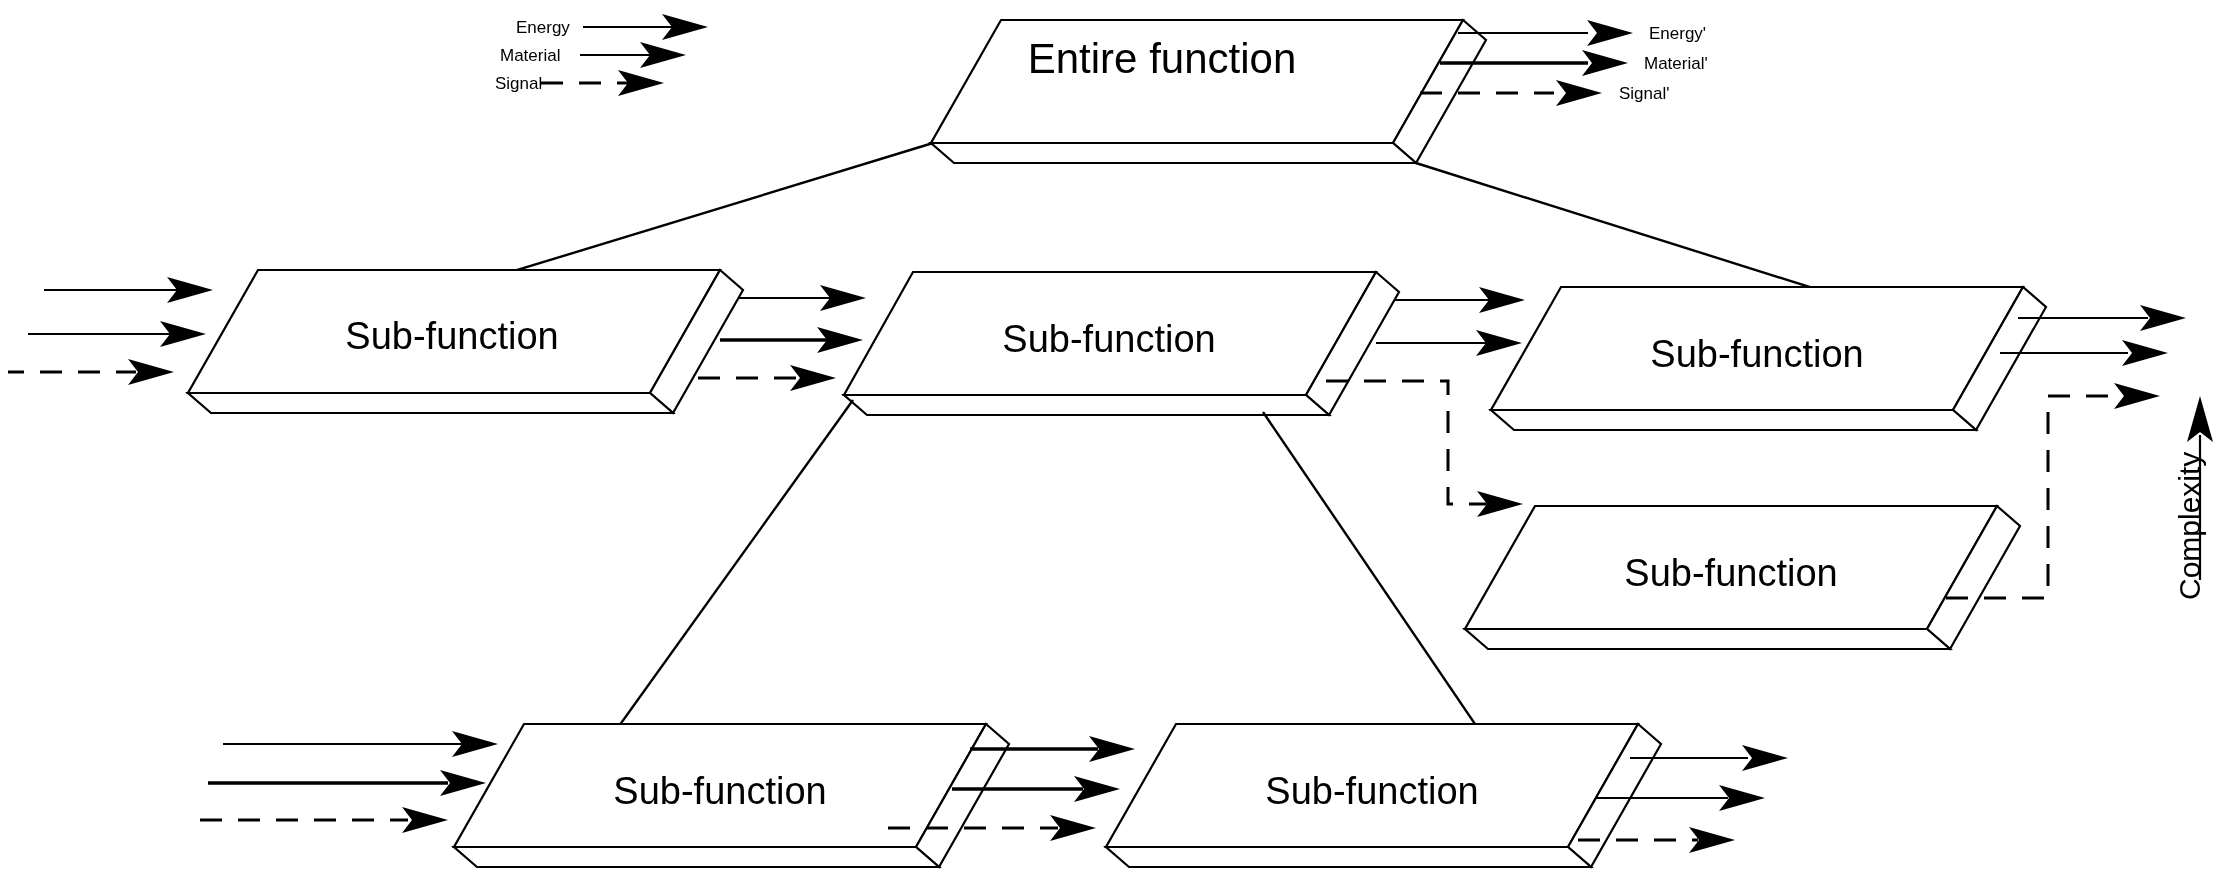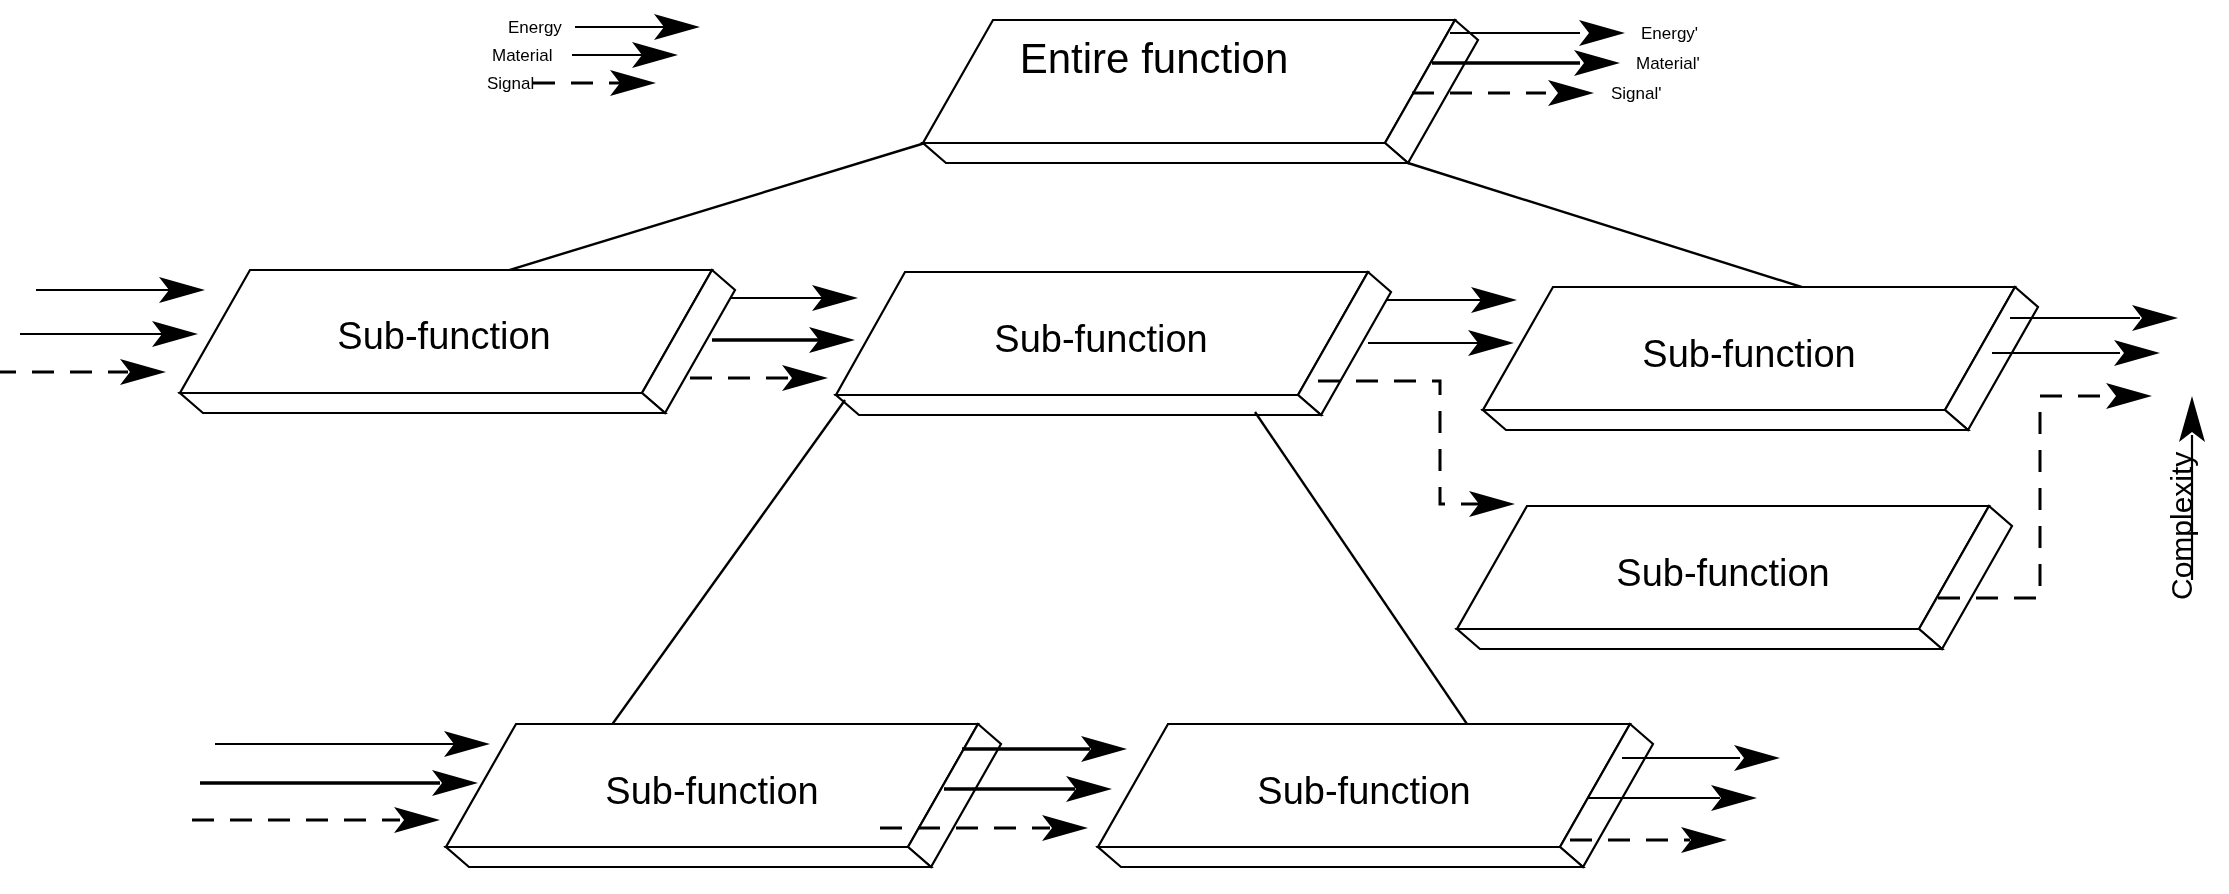--- a/index.html
+++ b/index.html
@@ -1,17 +1,17 @@
 <!DOCTYPE html>
 <html><head>
 <meta charset="utf-8">
 <style>
   html,body{margin:0;padding:0;background:#ffffff;}
   body{width:2229px;height:894px;overflow:hidden;font-family:"Liberation Sans",sans-serif;}
-  #diagram-root{position:relative;width:1773px;height:894px;background:#fff;}
+  #diagram-root{position:relative;width:1773px;height:894px;background:#fff;margin-left:8px;}
   svg#fn-structure{position:absolute;left:0;top:0;width:2229px;height:894px;}
   .box-face{fill:#ffffff;stroke:#000000;stroke-width:2.2;stroke-linejoin:miter;}
   .box-side{fill:#ffffff;stroke:#000000;stroke-width:2.2;stroke-linejoin:miter;}
   .box-front{fill:#ffffff;stroke:#000000;stroke-width:2.2;stroke-linejoin:miter;}
   .flow-solid{stroke:#000000;stroke-width:2.2;fill:none;}
   .flow-solid-thick{stroke:#000000;stroke-width:3.4;fill:none;}
   .flow-dashed{stroke:#000000;stroke-width:3.0;fill:none;stroke-dasharray:22 16;}
   .decomp-line{stroke:#000000;stroke-width:2.4;fill:none;}
   .axis-line{stroke:#000000;stroke-width:2.2;fill:none;}
   .arrow-head{fill:#000000;stroke:none;}

